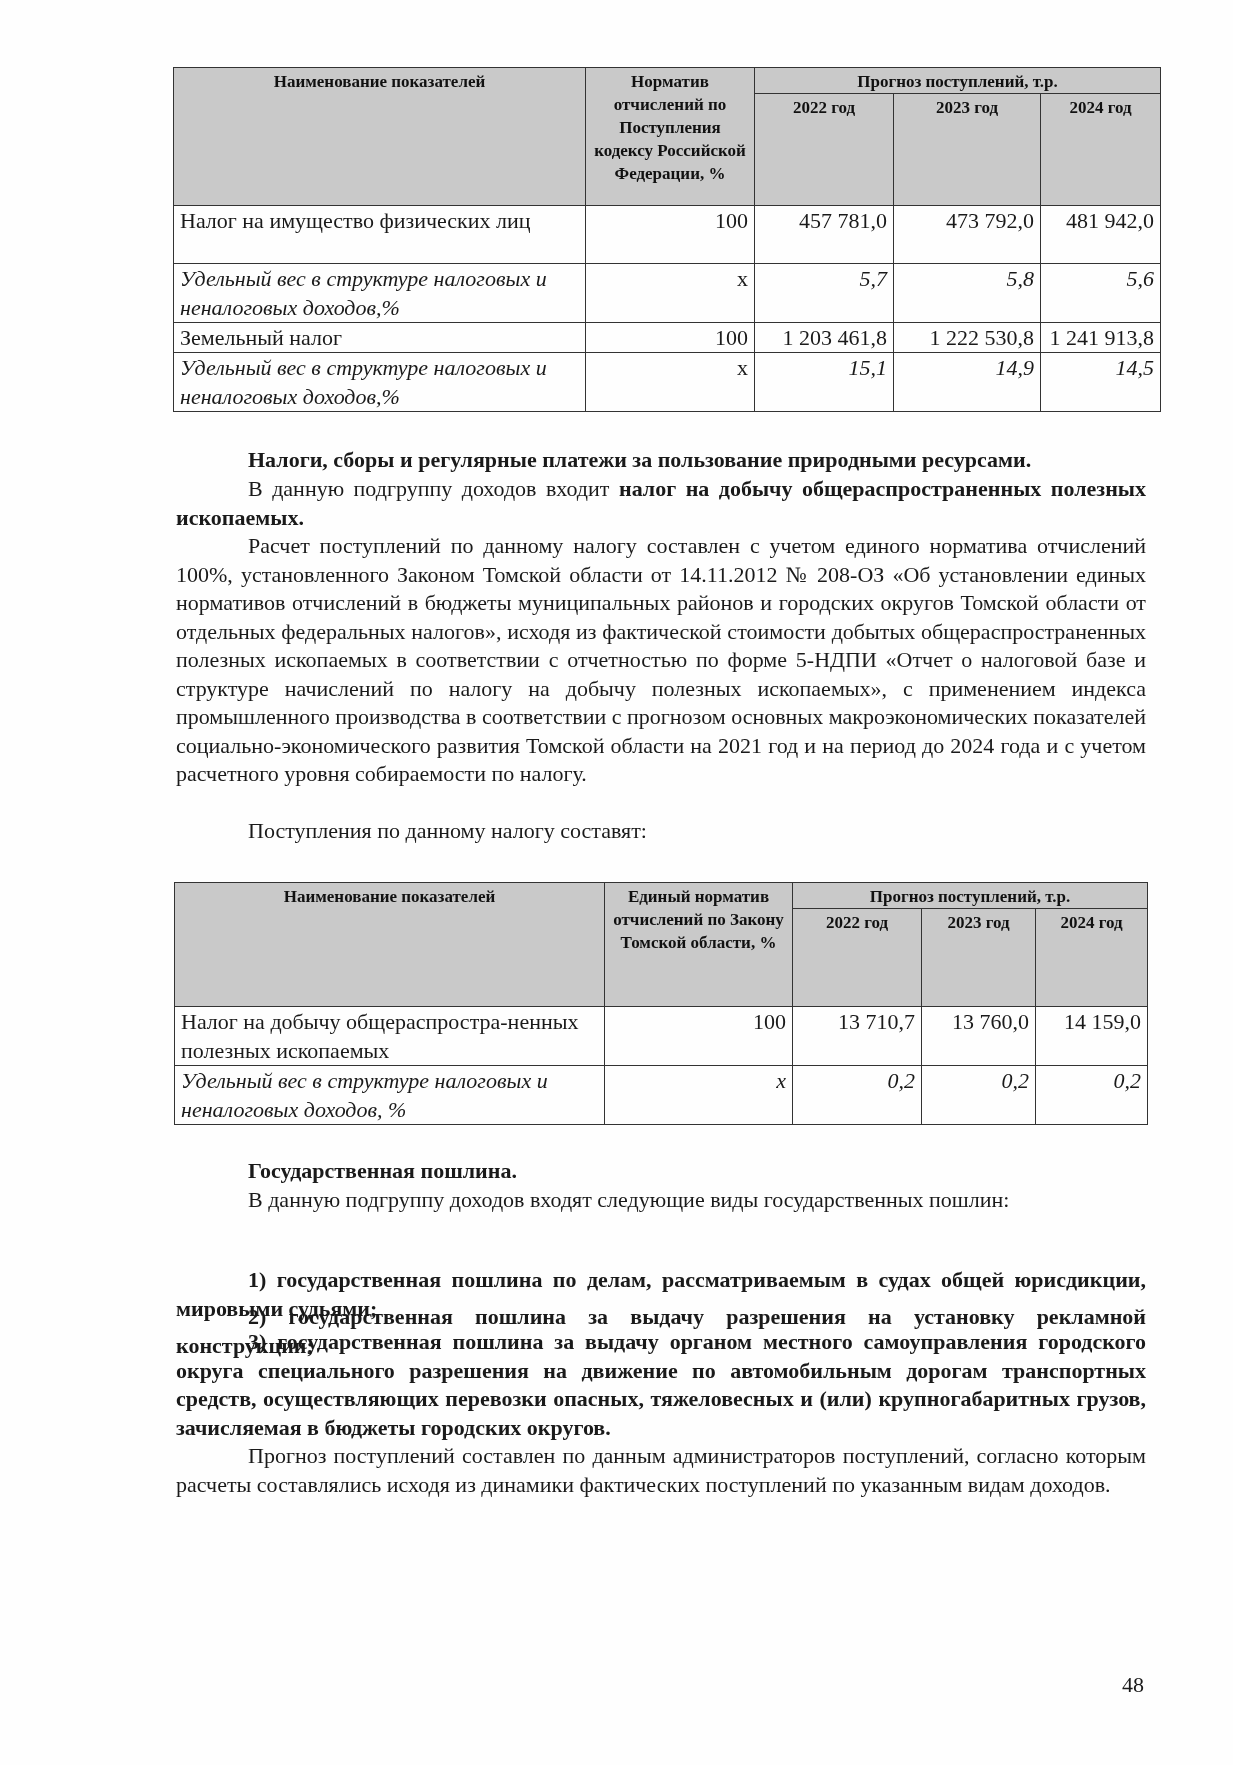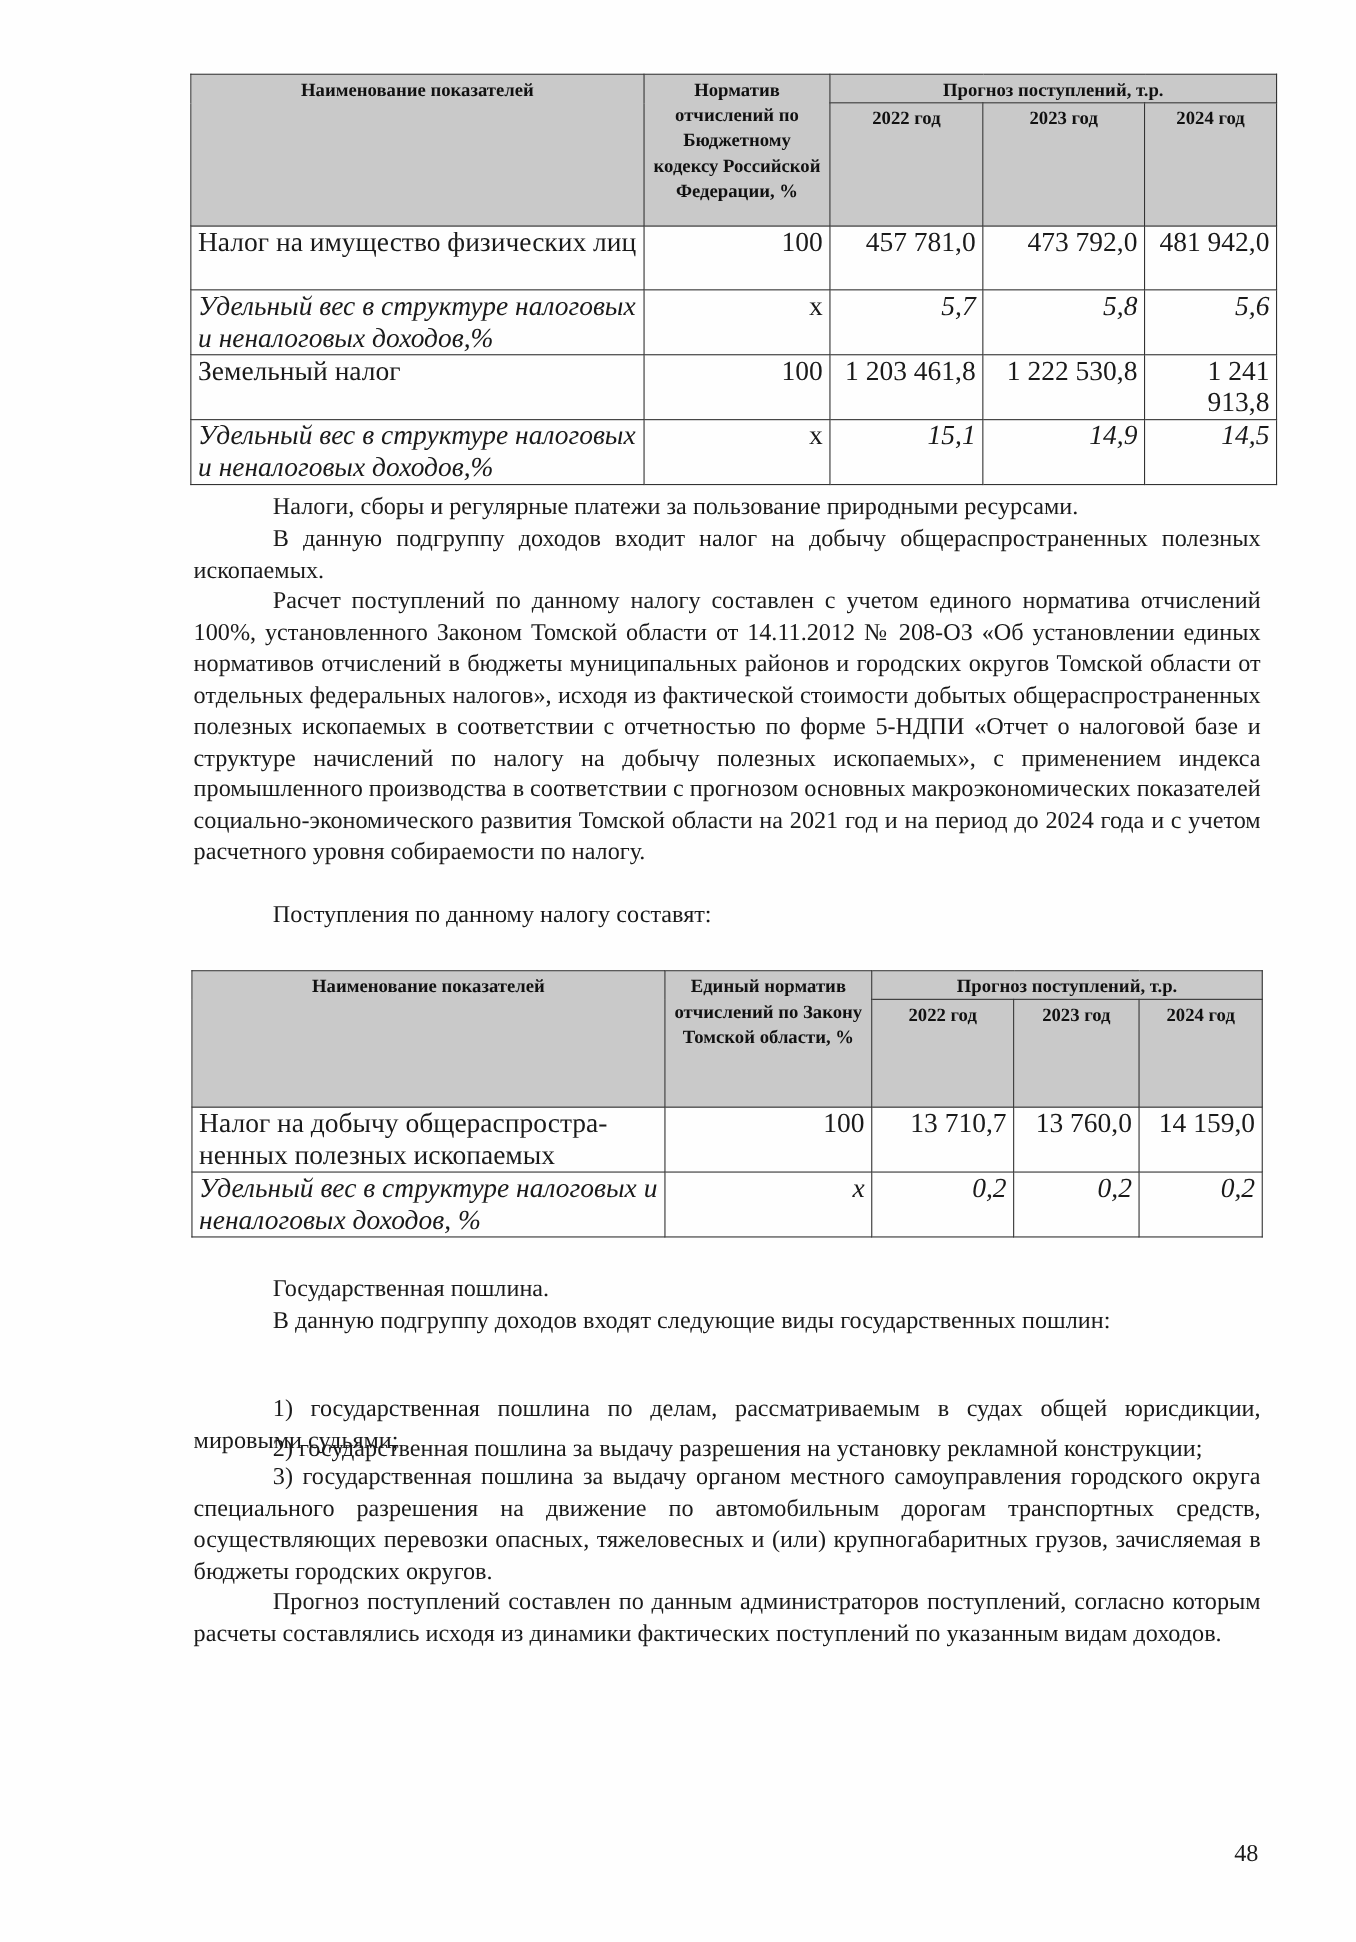--- a/index.html
+++ b/index.html
@@ -4,51 +4,51 @@
 <style>
   html, body { margin: 0; padding: 0; background: #ffffff; }
   body { width: 1233px; height: 1765px; position: relative; overflow: hidden;
          font-family: "Liberation Serif", "DejaVu Serif", serif; color: #1a1a1a; }
   .page { position: absolute; left: 0; top: 0; width: 1233px; height: 1765px; background: #fefefe; }
 
   table.t { position: absolute; border-collapse: collapse; table-layout: fixed; }
   table.t td, table.t th { border: 1.5px solid #333; padding: 0 6px; vertical-align: top; }
   table.t th { background: #c9c9c9; font-weight: bold; font-size: 17px; line-height: 23px;
                text-align: center; padding-top: 2px; color: #111; }
-  table.t td { font-size: 25px; line-height: 29px; }
+  table.t td { font-size: 22px; line-height: 29px; }
   td.c { text-align: right; }
   td.it { font-style: italic; }
   td.l { text-align: left; }
 
   #t1 { left: 173px; top: 67px; width: 987px; }
   #t2 { left: 174px; top: 882px; width: 973px; }
 
   .p { position: absolute; left: 176px; width: 970px; font-size: 22px; line-height: 28.5px;
        text-align: justify; text-align-last: left; }
   .ind { text-indent: 72px; }
-  .b { font-weight: normal; }
+  .b { font-weight: bold; }
   .pagenum { position: absolute; left: 1122px; top: 1672px; font-size: 22px; }
 </style>
 </head>
 <body>
 
 <div class="page">
 
   <table class="t" id="t1">
     <colgroup>
       <col style="width:412px">
         <col style="width:169px">
         <col style="width:139px">
         <col style="width:147px">
         <col style="width:120px">
     </colgroup>
     <tbody>
         <tr style="height:25px">
       <th rowspan="2">Наименование показателей</th>
-      <th rowspan="2">Норматив отчислений по Бюджетному кодексу Российской Федерации, %</th>
+      <th rowspan="2">Норматив отчислений по Поступления кодексу Российской Федерации, %</th>
       <th colspan="3">Прогноз поступлений, т.р.</th>
     </tr>
     <tr style="height:112px">
       <th>2022 год</th>
       <th>2023 год</th>
       <th>2024 год</th>
     </tr>
     <tr style="height:58px">
       <td class="l">Налог на имущество физических лиц</td>
       <td class="c">100</td>

